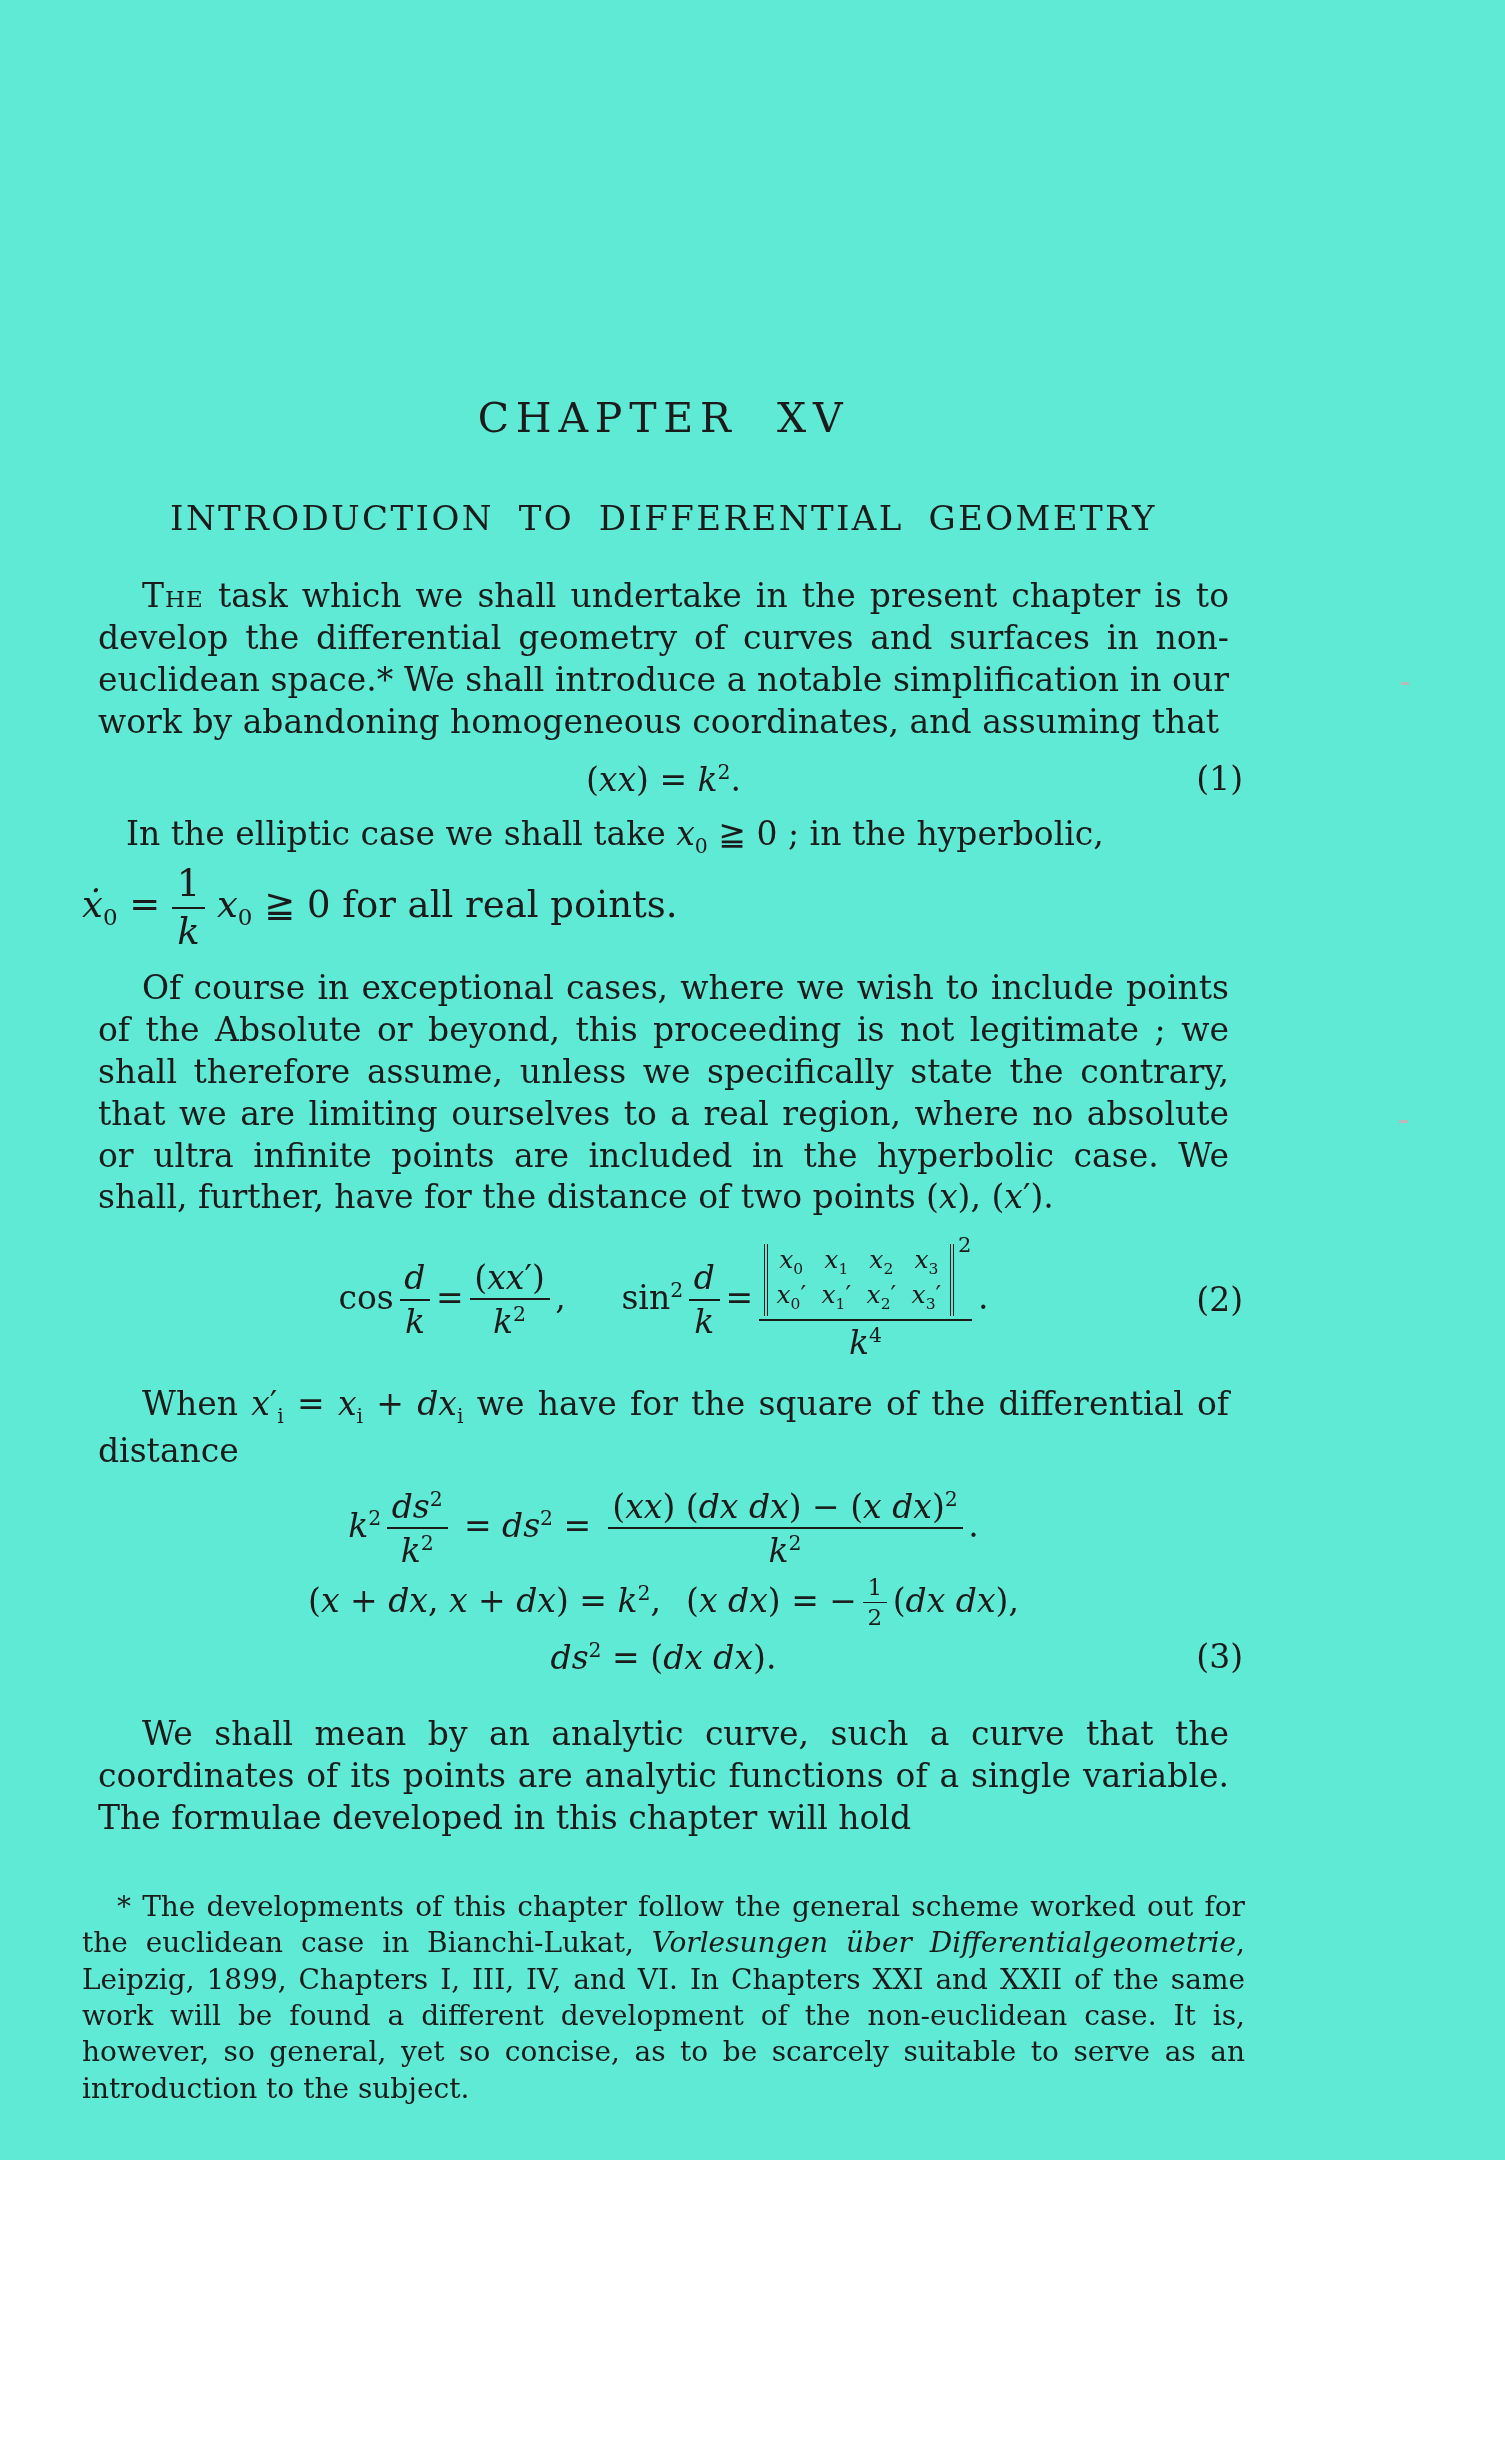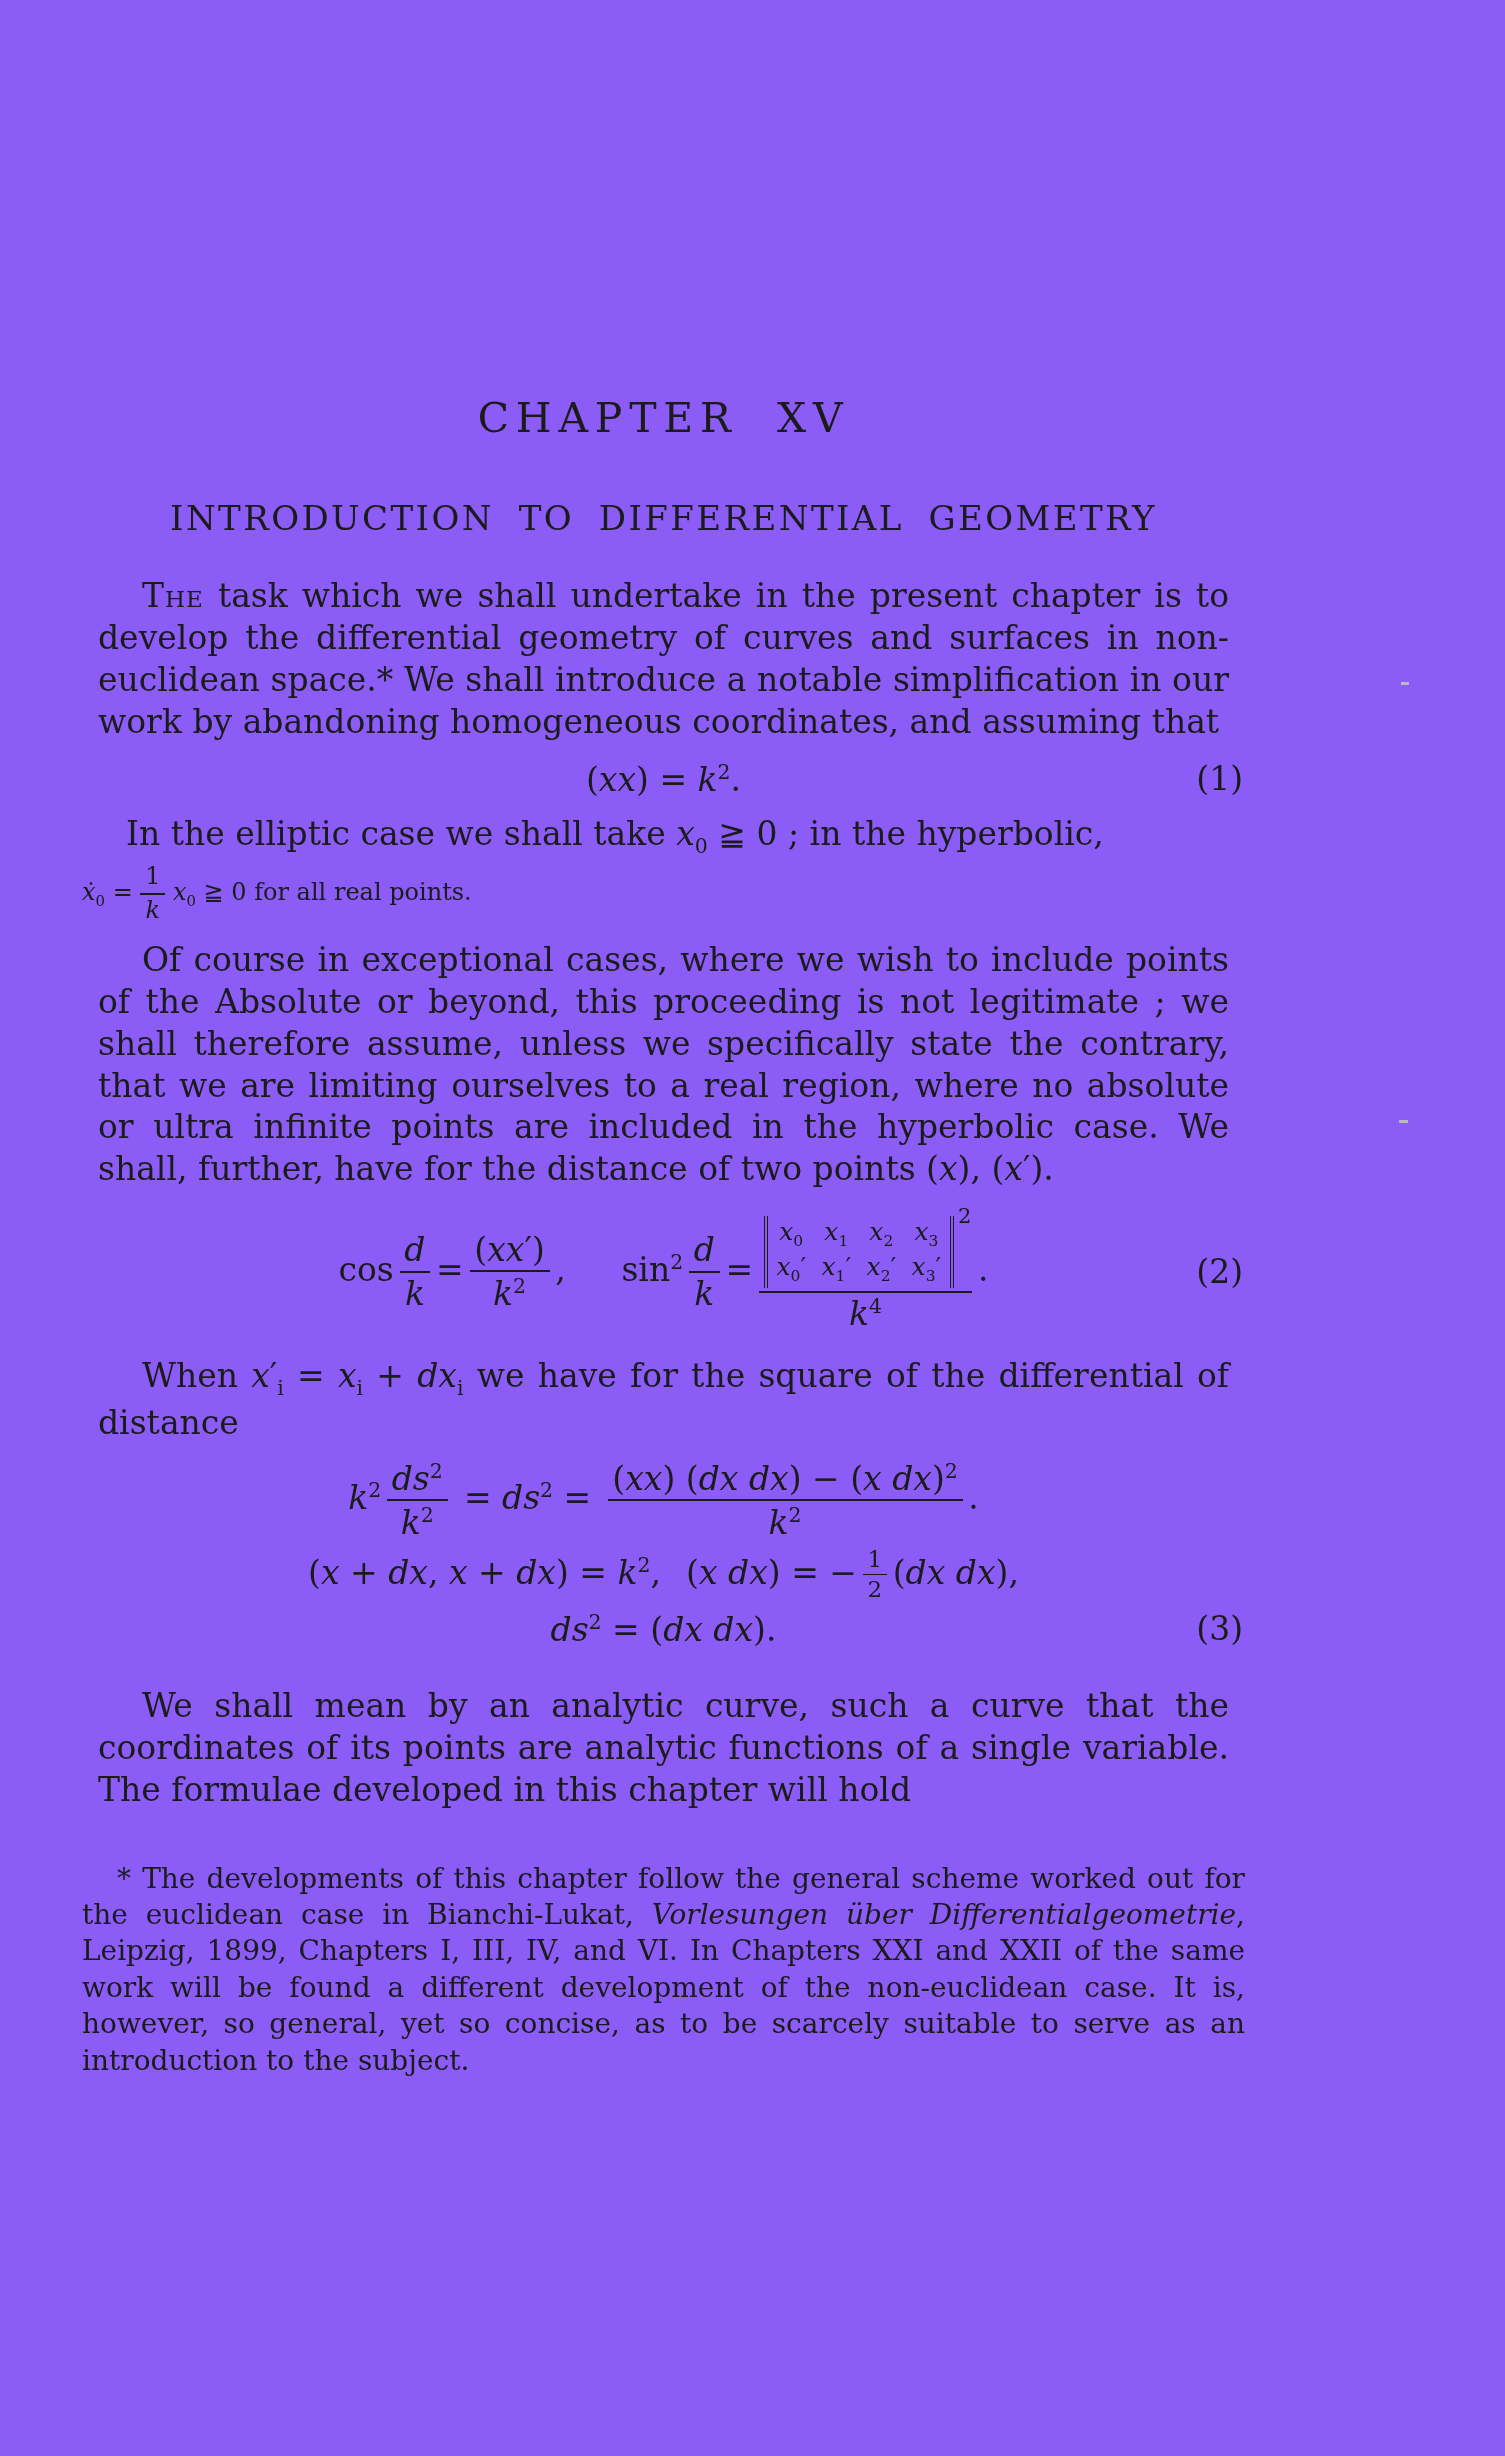--- a/index.html
+++ b/index.html
@@ -1,19 +1,19 @@
 <!DOCTYPE html>
 <html><head>
 <meta charset="utf-8">
 <style>
   html,body{margin:0;padding:0;background:#ffffff;}
   .page{
     position:relative;
-    width:1505px;height:2456px;
-    background:#8b5cf6;
+    width:1505px;height:2160px;
+    background:#5eead4;
     color:#1b1b1b;
     font-family:"DejaVu Serif", serif;
     overflow:hidden;
   }
   .content{
     position:absolute;left:82px;top:394px;width:1163px;
   }
   .chapter-heading{
     text-align:center;font-size:41px;font-weight:400;
     letter-spacing:6.8px;word-spacing:19.3px;margin:0 0 56px 0;
@@ -53,21 +53,21 @@
     column-gap:15.4px;row-gap:1.9px;
     border-left:4.8px double #1b1b1b;border-right:4.8px double #1b1b1b;
     padding:1.9px 8.7px;line-height:1.15;font-size:25px;
   }
   .dmat span{text-align:center;}
   .matsup{
     position:absolute;top:-5.8px;right:-3.9px;font-size:21px;
   }
   
   .p2l1{margin:13.5px 0 0 0;font-size:33px;line-height:1.27;text-indent:44px;text-align:justify;}
-  .p2l2{margin:3.9px 0 0 0;font-size:24px;line-height:1.27;text-align:left;}
+  .p2l2{margin:3.9px 0 0 0;font-size:37px;line-height:1.27;text-align:left;}
   .footnote{
     margin:50px 0 0 0;font-size:28px;line-height:1.30;
     text-align:justify;text-indent:35px;
   }
   i{font-style:italic;}
   sup{font-size:0.62em;}
   sub{font-size:0.62em;}
   
   .artifact{position:absolute;background:#b9b9b9;}
   .a1{left:1401px;top:682px;width:7.7px;height:2.9px;}

